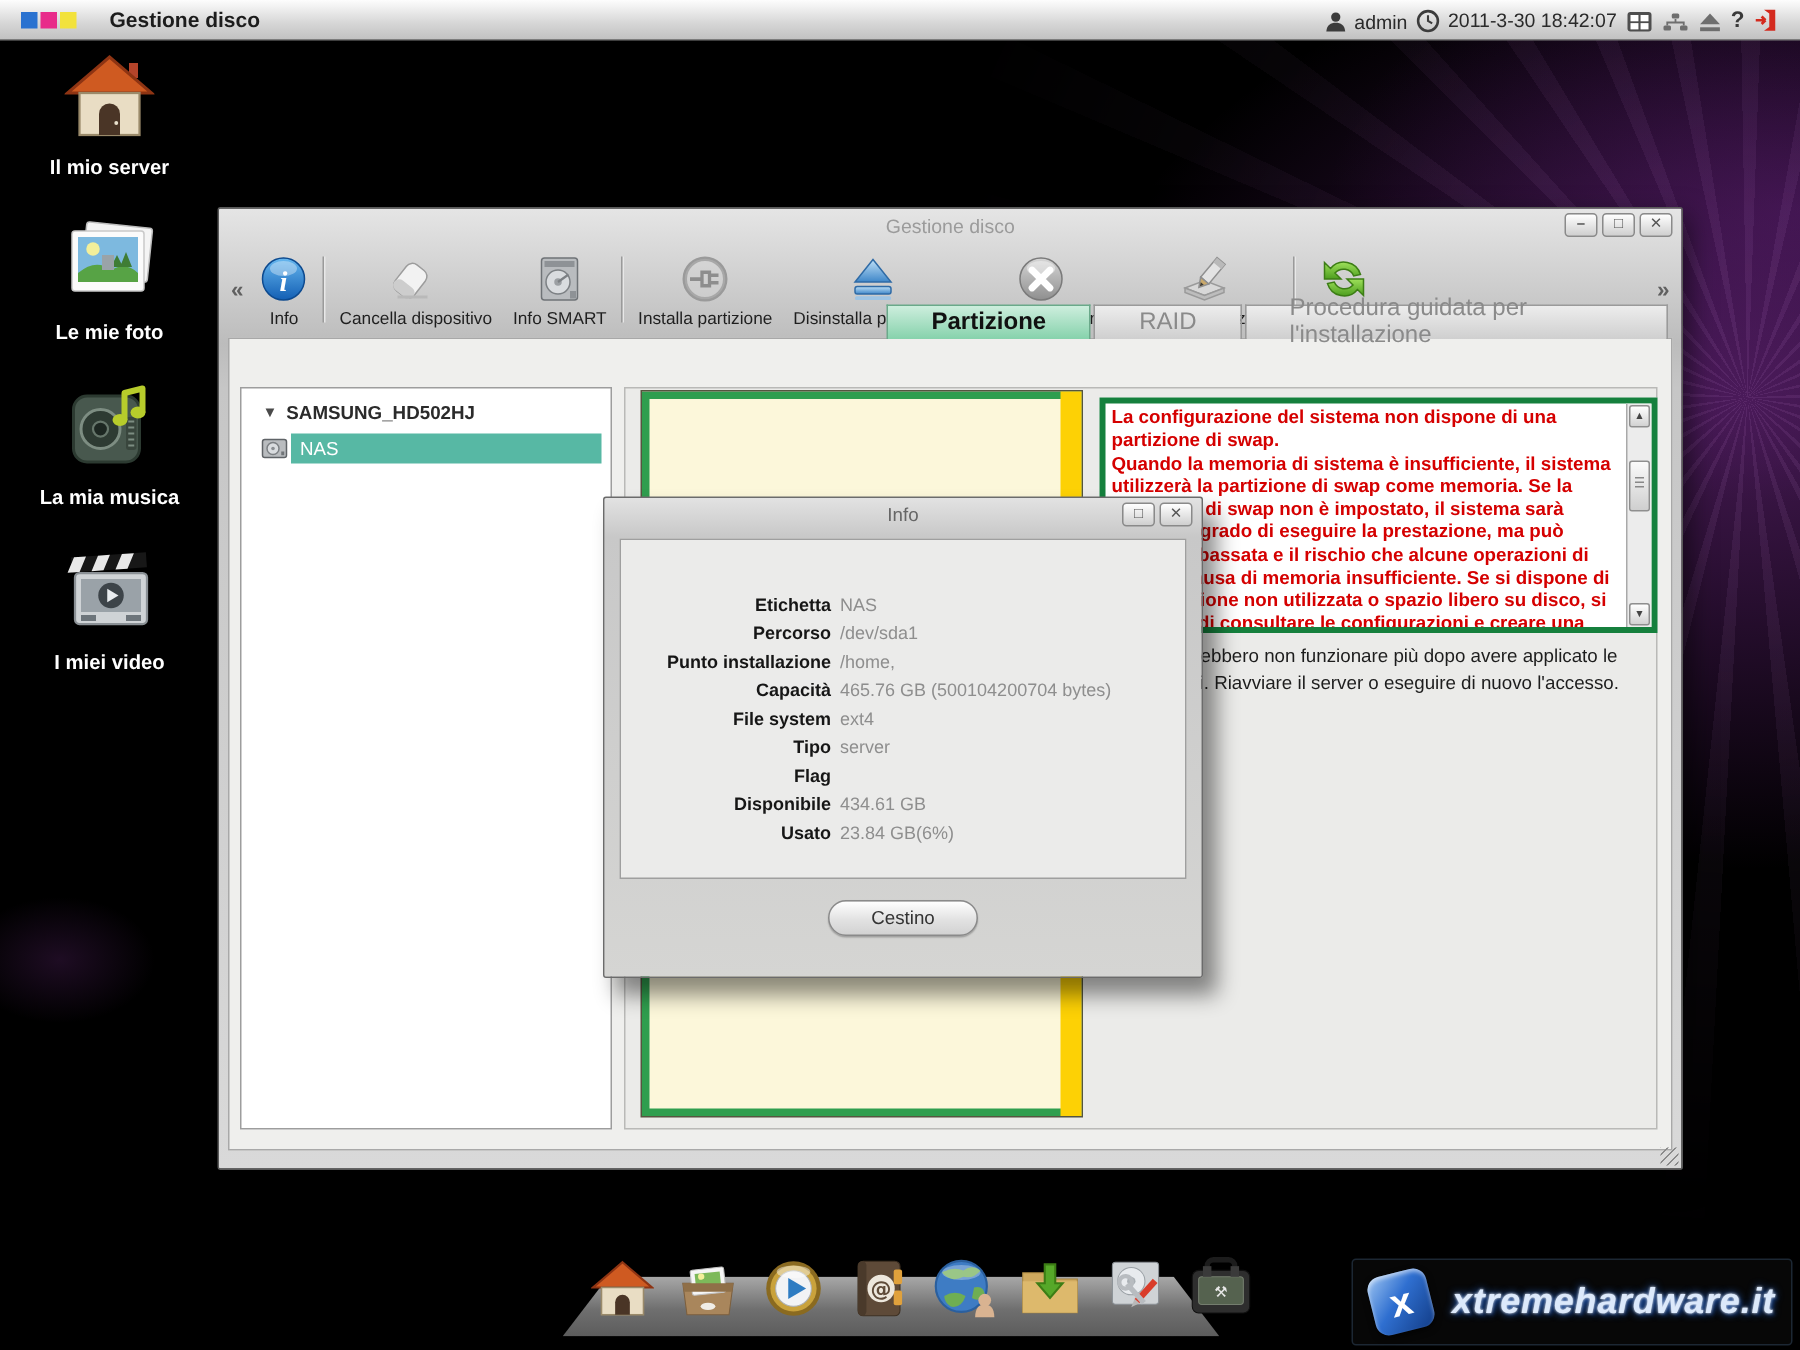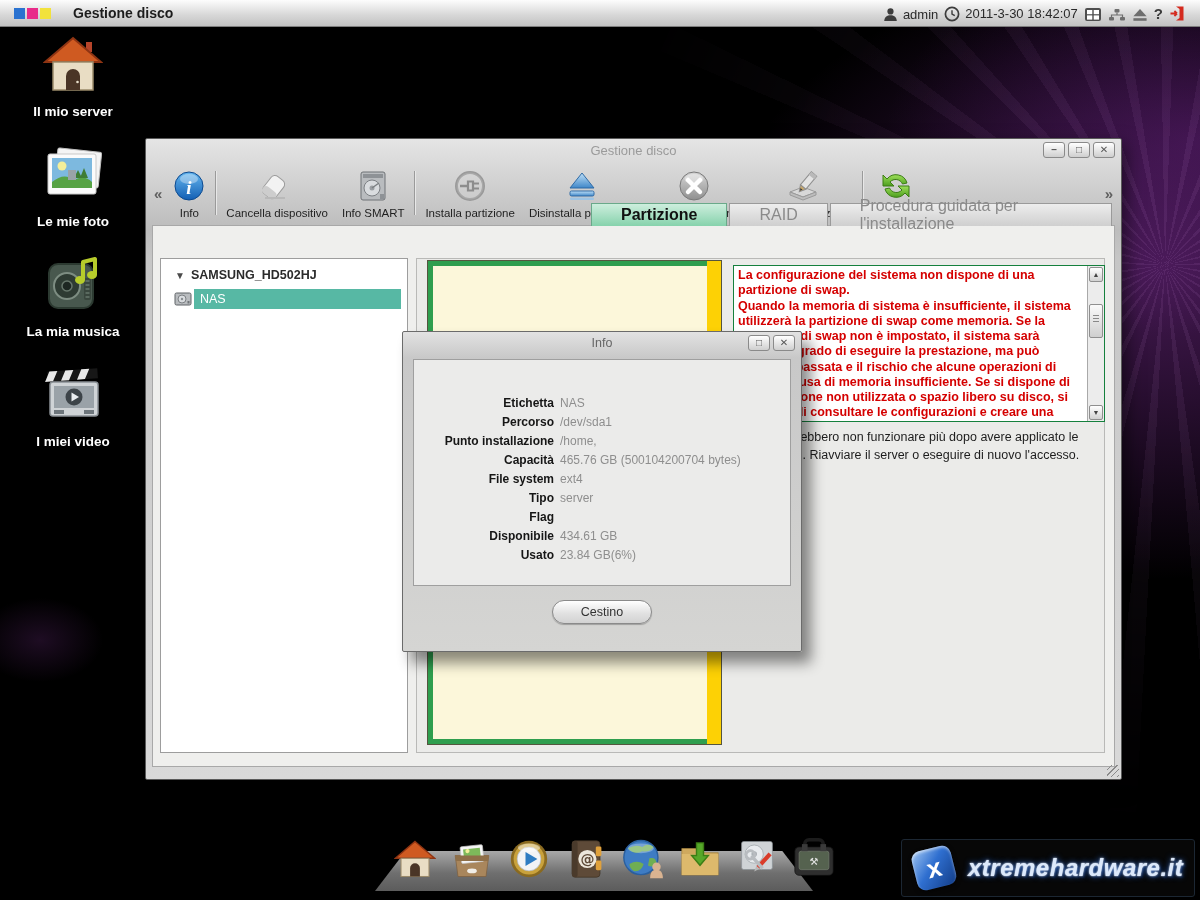--- a/index.html
+++ b/index.html
@@ -115,21 +115,21 @@
   }
   
   .part-box {
     position:absolute; left:11px; top:2px; width:293px; height:483px;
     background:#fcf7da; border:5px solid #2f9e4e; outline:1px solid #55553f;
   }
   .part-strip { position:absolute; right:-5px; top:-5px; bottom:-5px; width:14px; background:#fdd105; }
   
   .warn-box {
     position:absolute; left:316px; top:6px; width:372px; height:157px;
-    background:#fff; border:1px solid #15803d; overflow:hidden;
+    background:#fff; border:4px solid #15803d; overflow:hidden;
   }
   .warn-text { padding:2px 24px 2px 4px; font-size:12.5px; font-weight:bold; color:#d50000; line-height:1.22; }
   .warn-text p { margin:0; }
   .vscroll {
     position:absolute; right:0; top:0; bottom:0; width:17px;
     background:#ececec; border-left:1px solid #a9a9a9;
   }
   .vs-btn {
     position:absolute; left:1px; width:14px; height:15px;
     background:linear-gradient(#fff,#d2d2d2); border:1px solid #8f8f8f; border-radius:2px;

